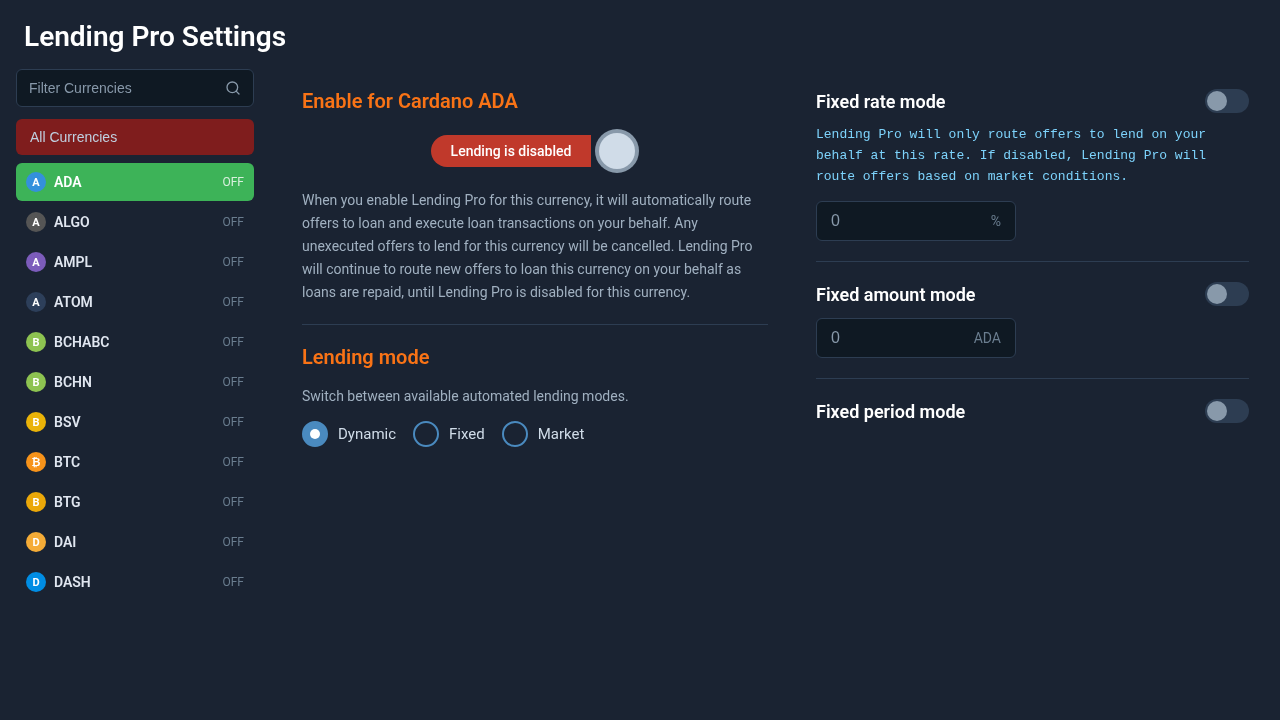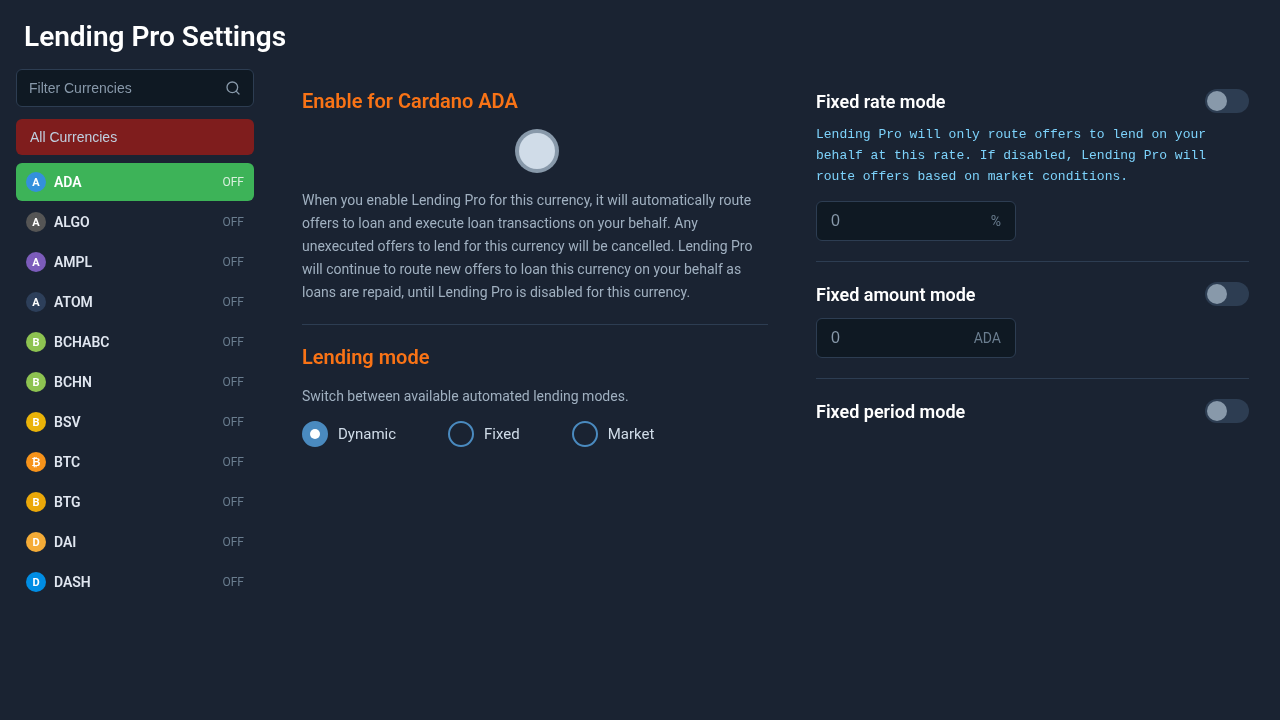--- a/index.html
+++ b/index.html
@@ -194,21 +194,21 @@
     .section-description {
       font-size: 14px;
       line-height: 1.65;
       color: #a0b0c0;
     }
 
     
     .radio-group {
       display: flex;
       flex-wrap: wrap;
-      gap: 16px 52px;
+      gap: 16px 17px;
       margin-top: 12px;
     }
 
     .radio-option {
       display: flex;
       align-items: center;
       gap: 10px;
       cursor: pointer;
       font-size: 15px;
       color: #d0dce8;
@@ -417,20 +417,21 @@
           <span class="currency-status">OFF</span>
         </div>
       </div>
   </div>
 
   <div class="content">
 
     <div class="section">
       <div class="section-title">Enable for Cardano ADA</div>
       <div class="enable-toggle-row">
+        <span class="disabled-badge">Lending is disabled</span>
         <div class="toggle-switch">
           <div class="toggle-knob"></div>
         </div>
       </div>
       <p class="section-description">When you enable Lending Pro for this currency, it will automatically route offers to loan and execute loan transactions on your behalf. Any unexecuted offers to lend for this currency will be cancelled. Lending Pro will continue to route new offers to loan this currency on your behalf as loans are repaid, until Lending Pro is disabled for this currency.</p>
     </div>
 
     <div class="section">
       <div class="section-title">Lending mode</div>
       <p class="section-description">Switch between available automated lending modes.</p>

